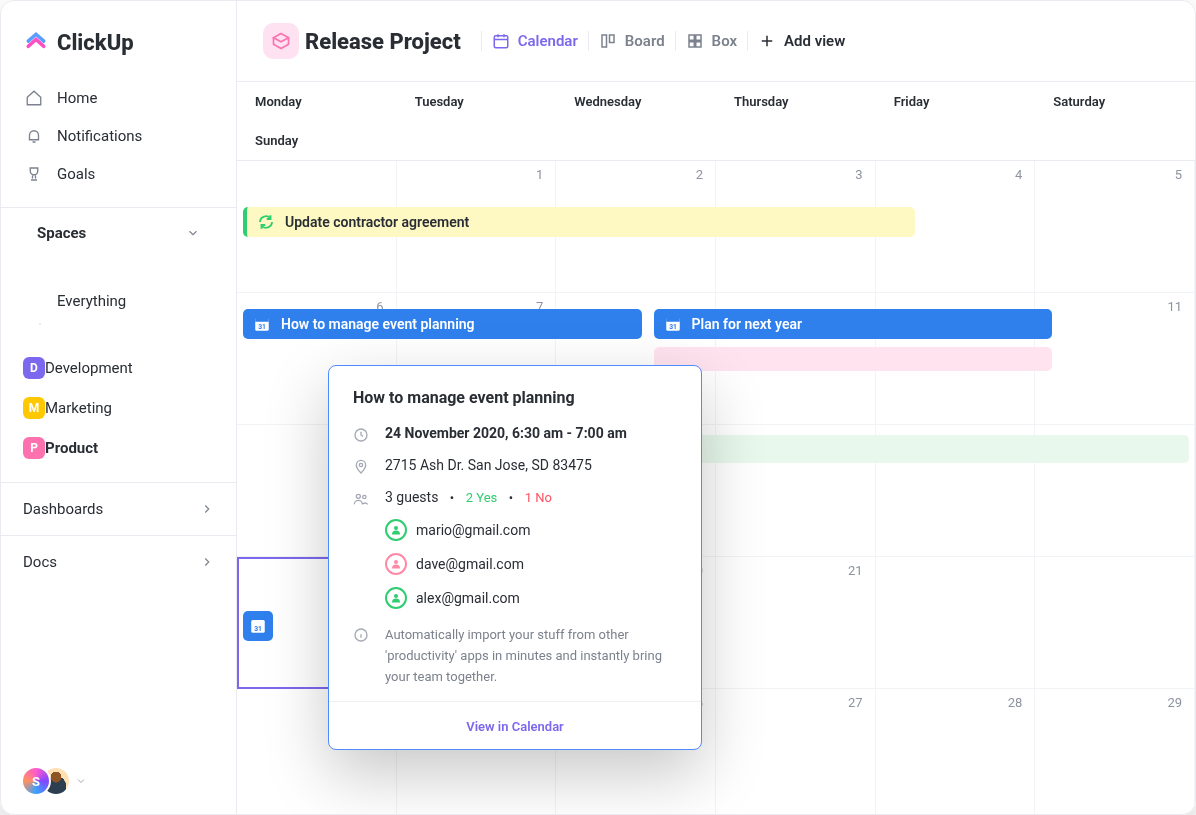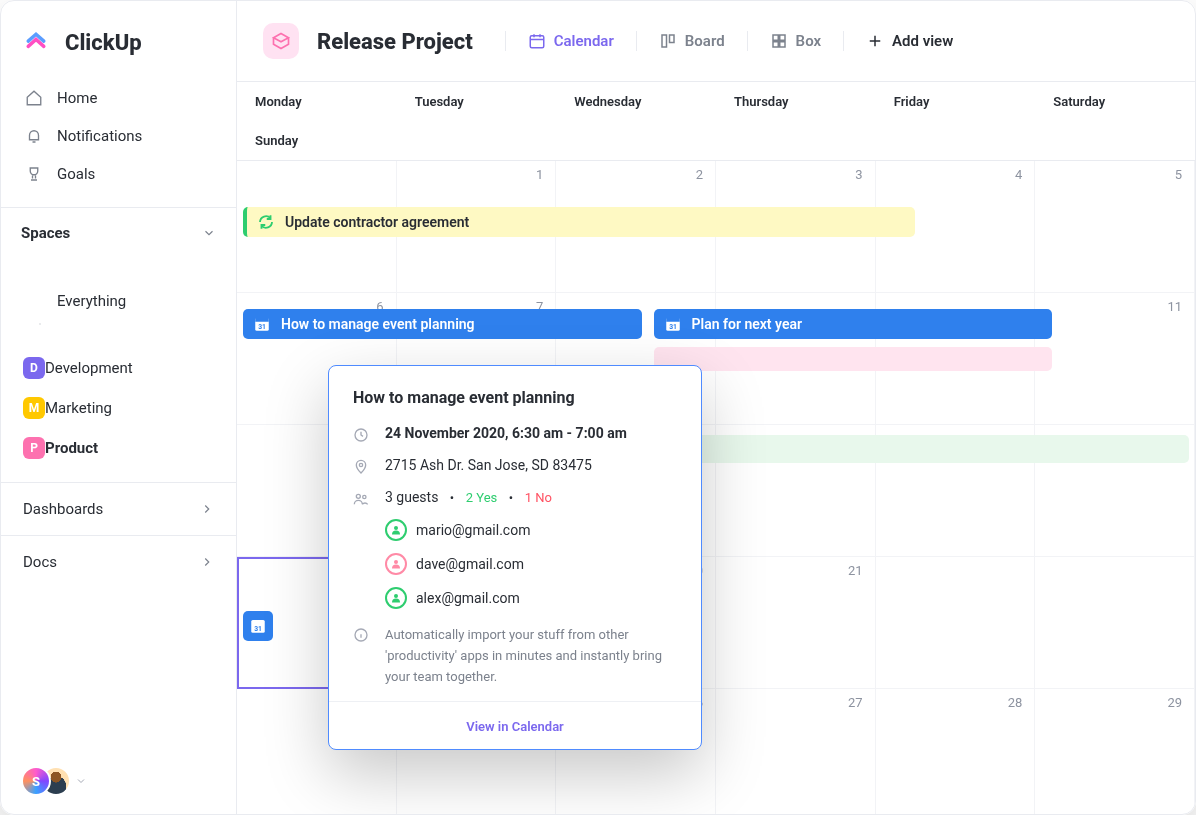--- a/index.html
+++ b/index.html
@@ -1,48 +1,48 @@
 <!DOCTYPE html>
 <html><head>
 <meta charset="utf-8">
 <style>
 * { box-sizing: border-box; margin: 0; padding: 0; }
 body { font-family: -apple-system, BlinkMacSystemFont, "Segoe UI", Roboto, Arial, sans-serif; background: #fff; color: #292d34; }
 .app { display: flex; width: 1196px; height: 815px; border-radius: 14px; overflow: hidden; box-shadow: 0 18px 48px rgba(0,0,0,.18); border: 1px solid #e9ebf0; }
 
 
 .sidebar { width: 236px; flex-shrink: 0; border-right: 1px solid #e9ebf0; display: flex; flex-direction: column; }
-.logo-row { display: flex; align-items: center; gap: 16px; padding: 28px 22px 22px; }
+.logo-row { display: flex; align-items: center; gap: 8px; padding: 28px 22px 22px; }
 .logo-mark { width: 26px; height: 26px; }
 .logo-text { font-weight: 800; font-size: 22px; }
 .side-nav { padding: 2px 10px 14px; }
 .side-item { display:flex; align-items:center; gap:14px; padding:10px 14px; border-radius:8px; font-size:15px; color:#292d34; cursor:pointer; }
 .side-item .ico { width:18px; height:18px; stroke:#7c828d; fill:none; stroke-width:1.8; }
-.section-hdr { display:flex; align-items:center; justify-content:space-between; padding:16px 20px 10px; border-top:1px solid #e9ebf0; font-weight:700; font-size:15px; cursor:pointer;}
+.section-hdr { display:flex; align-items:center; justify-content:space-between; padding:16px 36px 10px; border-top:1px solid #e9ebf0; font-weight:700; font-size:15px; cursor:pointer;}
 .chev { width:14px; height:14px; stroke:#7c828d; fill:none; stroke-width:2; }
 .space-list { padding: 2px 10px 14px; }
 .space-item { display:flex; align-items:center; gap:0; padding:9px 12px; border-radius:8px; font-size:15px; cursor:pointer;}
 .space-item.active { font-weight:700; }
 .sq { width:22px; height:22px; border-radius:6px; display:flex; align-items:center; justify-content:center; color:#fff; font-size:12px; font-weight:700;}
 .sq.ev { background:#fff; }
 .sq.ev svg { stroke:#7c828d; }
 .sq.dev { background:#7b68ee; }
 .sq.mkt { background:#ffc800; }
 .sq.prd { background:#fd71af; }
 .sec-row { display:flex; align-items:center; justify-content:space-between; padding:17px 22px; border-top:1px solid #e9ebf0; font-size:15px; cursor:pointer;}
 .sidebar-footer { margin-top:auto; padding:18px 20px; display:flex; align-items:center; gap:-6px; }
 .av { width:30px; height:30px; border-radius:50%; border:2px solid #fff; display:inline-block; }
 .av.a1 { background: conic-gradient(from 0deg,#ff5acd,#8246ff,#3aa1ff,#ff915f,#ff5acd); position:relative;}
 .av.a1::after{content:"S";position:absolute;inset:0;display:flex;align-items:center;justify-content:center;color:#fff;font-weight:700;font-size:13px;}
 .av.a2 { background:#ffe0b2; margin-left:-10px; background-image: radial-gradient(circle at 50% 35%, #8d5524 25%, transparent 26%), radial-gradient(circle at 50% 70%, #2c3e50 45%, transparent 46%);}
 .ftr-chev { width:12px; height:12px; stroke:#a5a9b5; fill:none; stroke-width:2; margin-left:4px;}
 
 
 .main { flex:1; display:flex; flex-direction:column; position:relative;}
-.topbar { display:flex; align-items:center; gap:18px; padding:22px 26px; border-bottom:1px solid #e9ebf0; }
+.topbar { display:flex; align-items:center; gap:6px; padding:22px 26px; border-bottom:1px solid #e9ebf0; }
 .proj-ico { width:36px; height:36px; border-radius:10px; background:#ffe2f2; display:flex; align-items:center; justify-content:center;}
 .proj-ico svg { width:20px; height:20px; stroke:#fd71af; fill:none; stroke-width:2;}
 .proj-name { font-weight:800; font-size:22px; margin-right:14px;}
 .vtab { display:flex; align-items:center; gap:8px; padding:6px 4px; font-size:15px; font-weight:600; color:#7c828d; cursor:pointer;}
 .vtab.active { color:#7b68ee; }
 .vtab svg { width:18px; height:18px; fill:none; stroke:currentColor; stroke-width:2;}
 .divider { width:1px; height:20px; background:#e9ebf0;}
 
 
 .cal-head, .cal-body { display:grid; grid-template-columns:repeat(6,1fr);}

